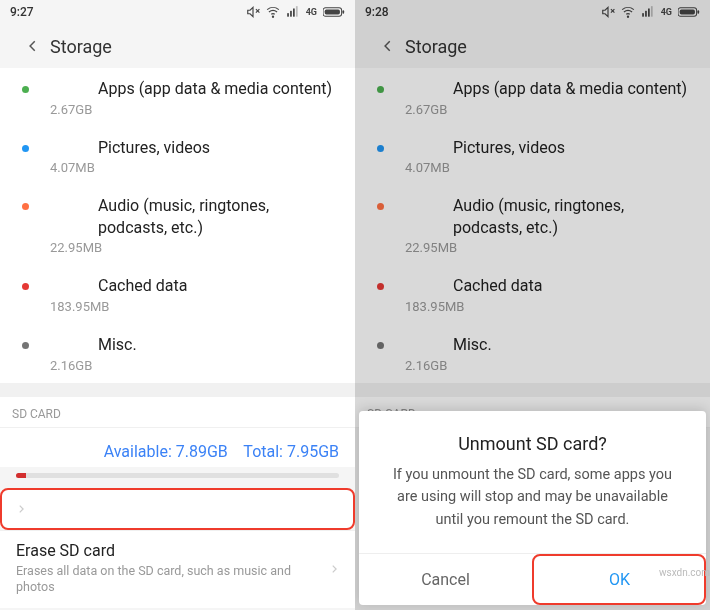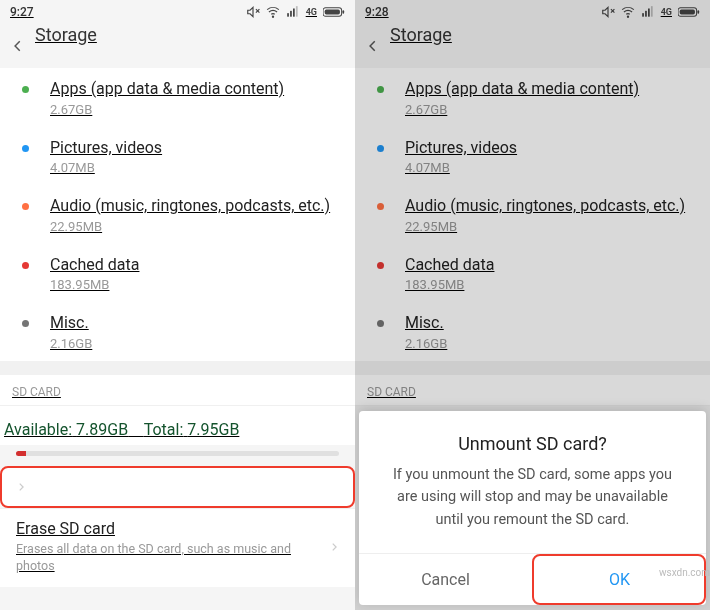--- a/index.html
+++ b/index.html
@@ -10,21 +10,20 @@
       height: 610px;
       display: flex;
       position: relative;
     }
     .screen {
       width: 420px;
       height: 610px;
       position: relative;
       background: #f5f5f5;
       overflow: hidden;
-      text-decoration: underline;
     }
     .screen.dimmed::before {
       content: "";
       position: absolute;
       inset: 0;
       background: rgba(0,0,0,0.15);
       z-index: 5;
       pointer-events: none;
     }
     .status-bar {
@@ -35,21 +34,22 @@
       font-size: 12px;
       color: #333;
       background: #f5f5f5;
     }
     .status-time { flex: 1; font-weight: 500; }
     .status-icons { display: flex; gap: 6px; align-items: center; }
     .status-icons svg { display: block; }
     .header {
       height: 44px;
       display: flex;
-      padding: 0 1px;
+      align-items: center;
+      padding: 0 16px;
       background: #f5f5f5;
     }
     .back-btn { width: 34px; display: flex; justify-content: center; align-items: center; }
     .header-title { font-size: 18px; color: #333; }
     .content { background: #fff; }
     .list-item {
       display: flex;
       align-items: flex-start;
       padding: 10px 14px 10px 0;
       min-height: 54px;
@@ -62,30 +62,30 @@
     }
     .bullet {
       width: 7px; height: 7px; border-radius: 50%;
     }
     .bullet.green { background: #4caf50; }
     .bullet.blue { background: #2196f3; }
     .bullet.orange { background: #ff7043; }
     .bullet.red { background: #e53935; }
     .bullet.gray { background: #757575; }
     .item-body { flex: 1; }
-    .item-title { font-size: 16px; color: #222; line-height: 1.35; }
+    .item-title { font-size: 16px; color: #222; line-height: 1.35; margin-left: 48px; }
     .item-sub { font-size: 13px; color: #999; margin-top: 2px; }
     .section-divider { height: 14px; background: #f1f1f1; }
     .section-label {
       font-size: 12px; color: #999; padding: 10px 12px 6px;
       background: #fff; border-bottom: 1px solid #f0f0f0;
     }
     .sd-avail {
-      padding: 14px 4px 6px; background: #fff;
-      font-size: 16px; color: #14532d;
+      padding: 14px 16px 6px; background: #fff;
+      font-size: 16px; color: #3b82f6; text-align: right;
     }
     .progress {
       margin: 6px 16px 10px; height: 5px; background: #e0e0e0;
       border-radius: 3px; overflow: hidden;
     }
     .progress-fill { height: 100%; background: #d32f2f; width: 3%; }
     .action-item {
       padding: 10px 16px 12px; background: #fff;
       border-top: 1px solid #f0f0f0;
       display: flex; align-items: center;

